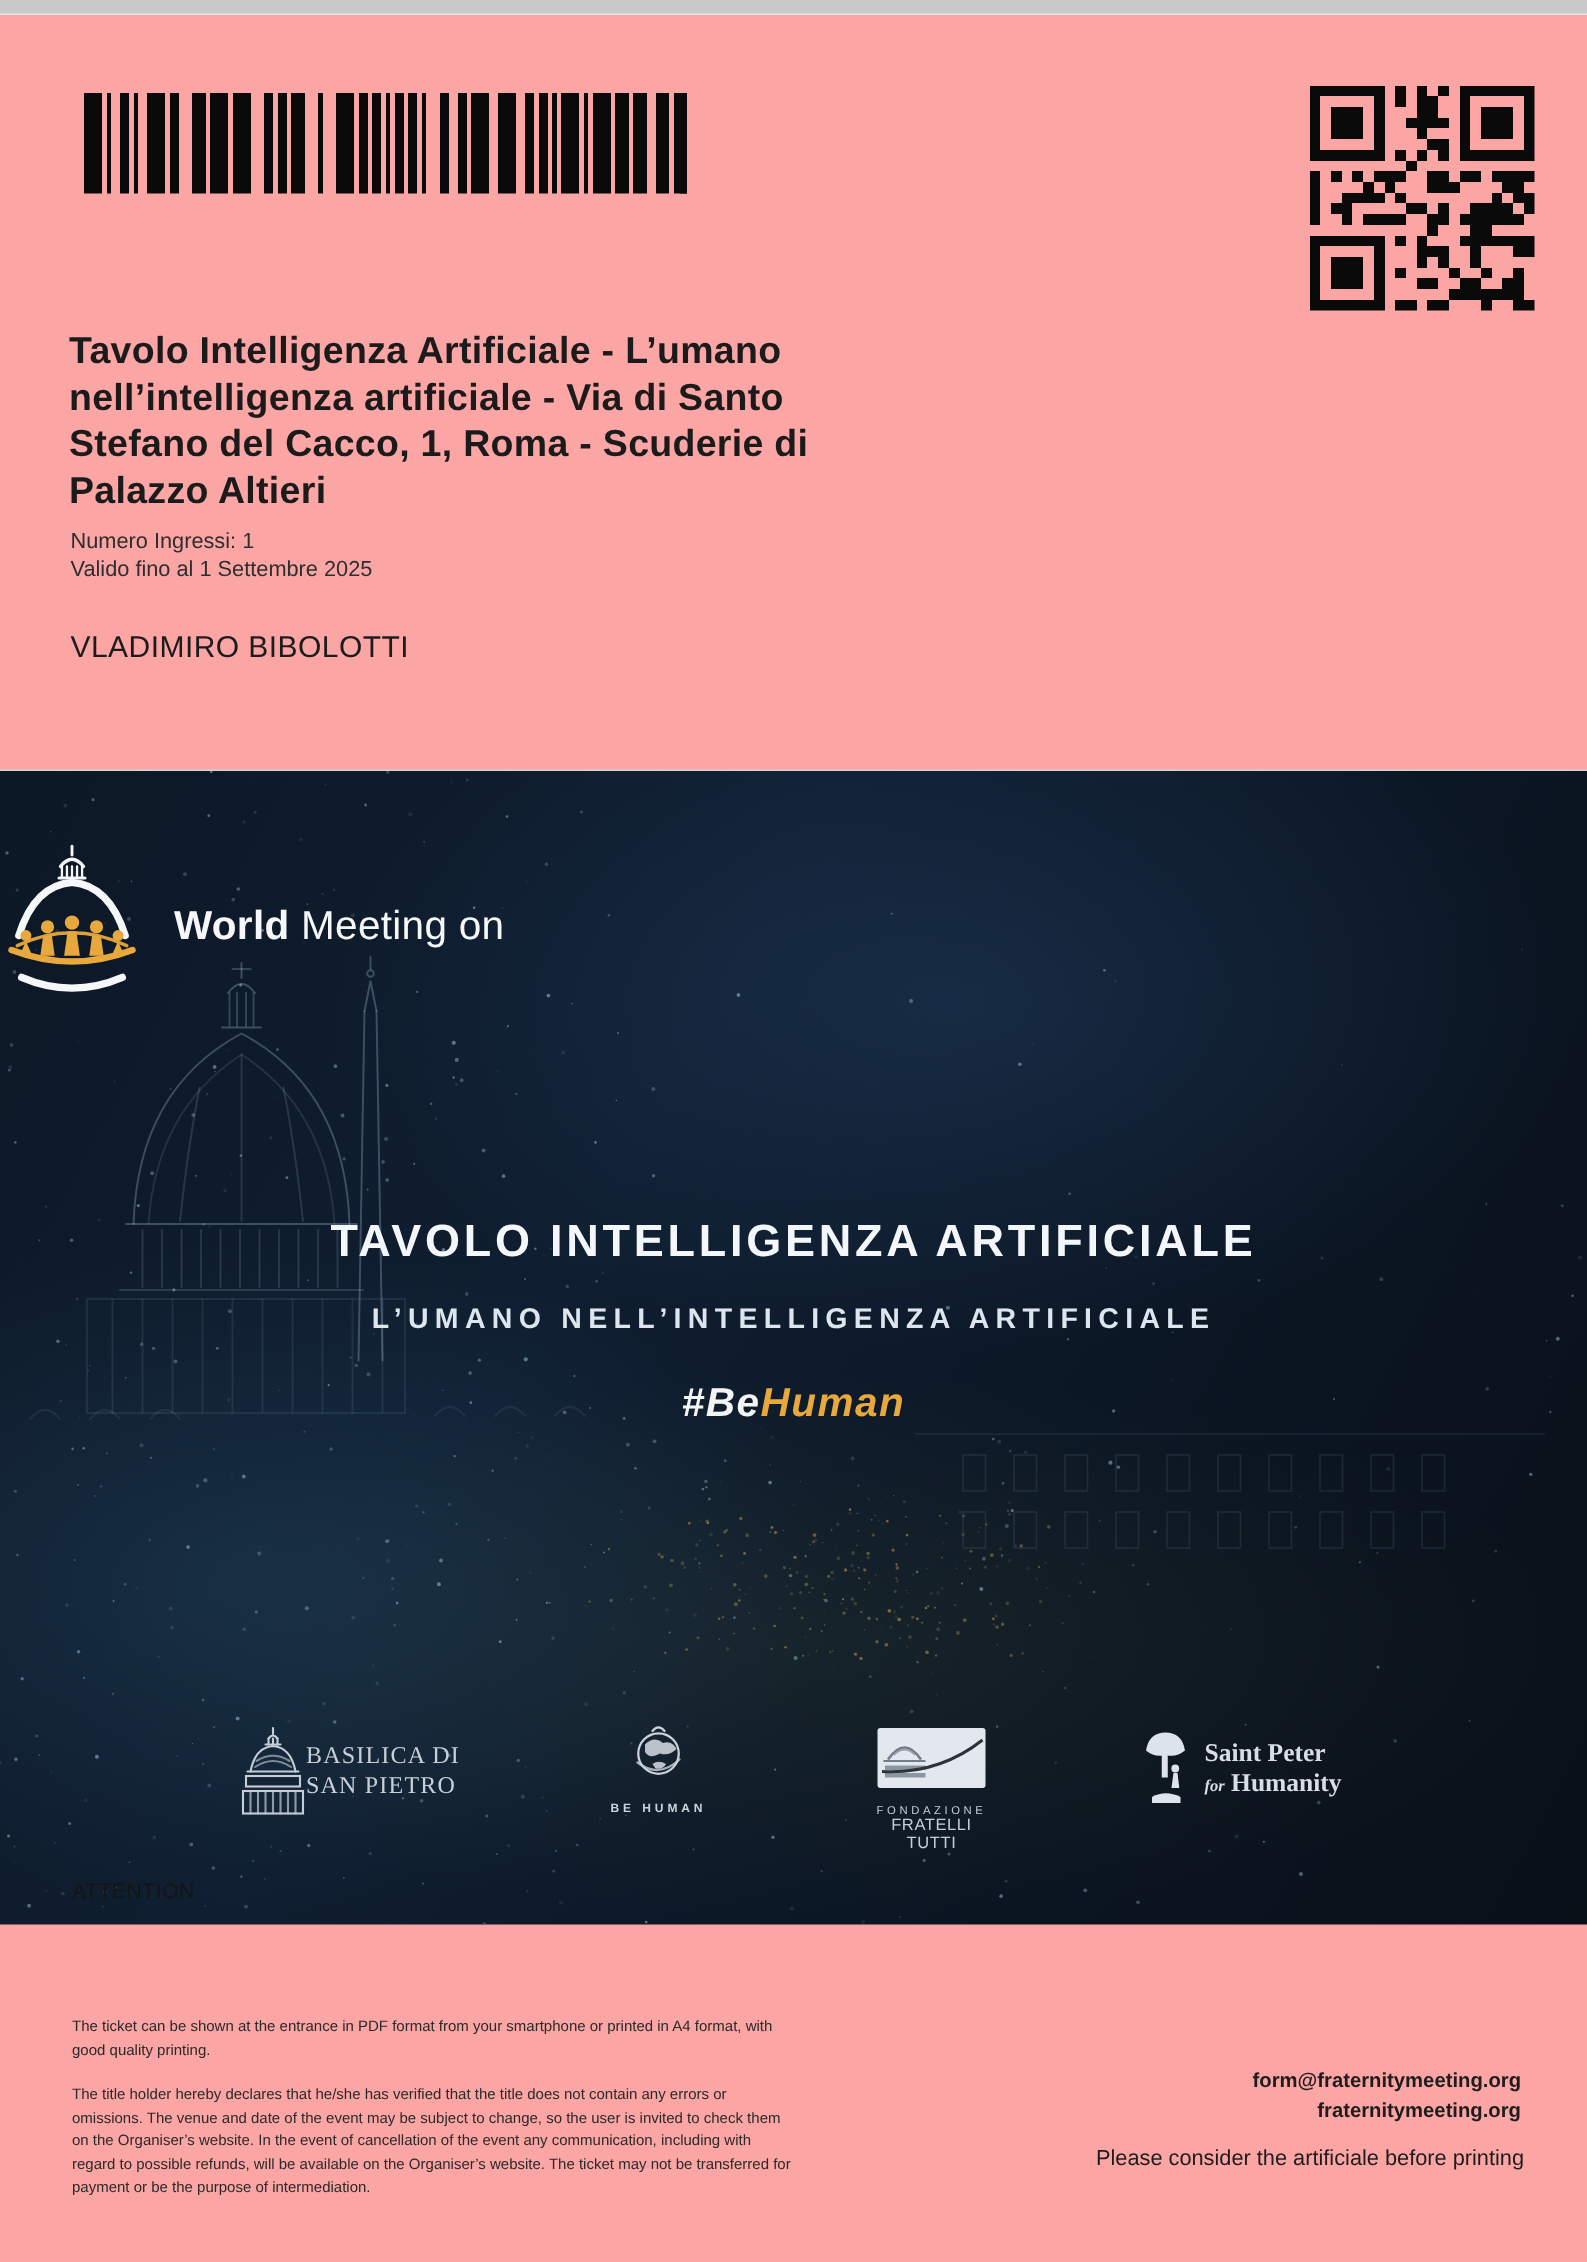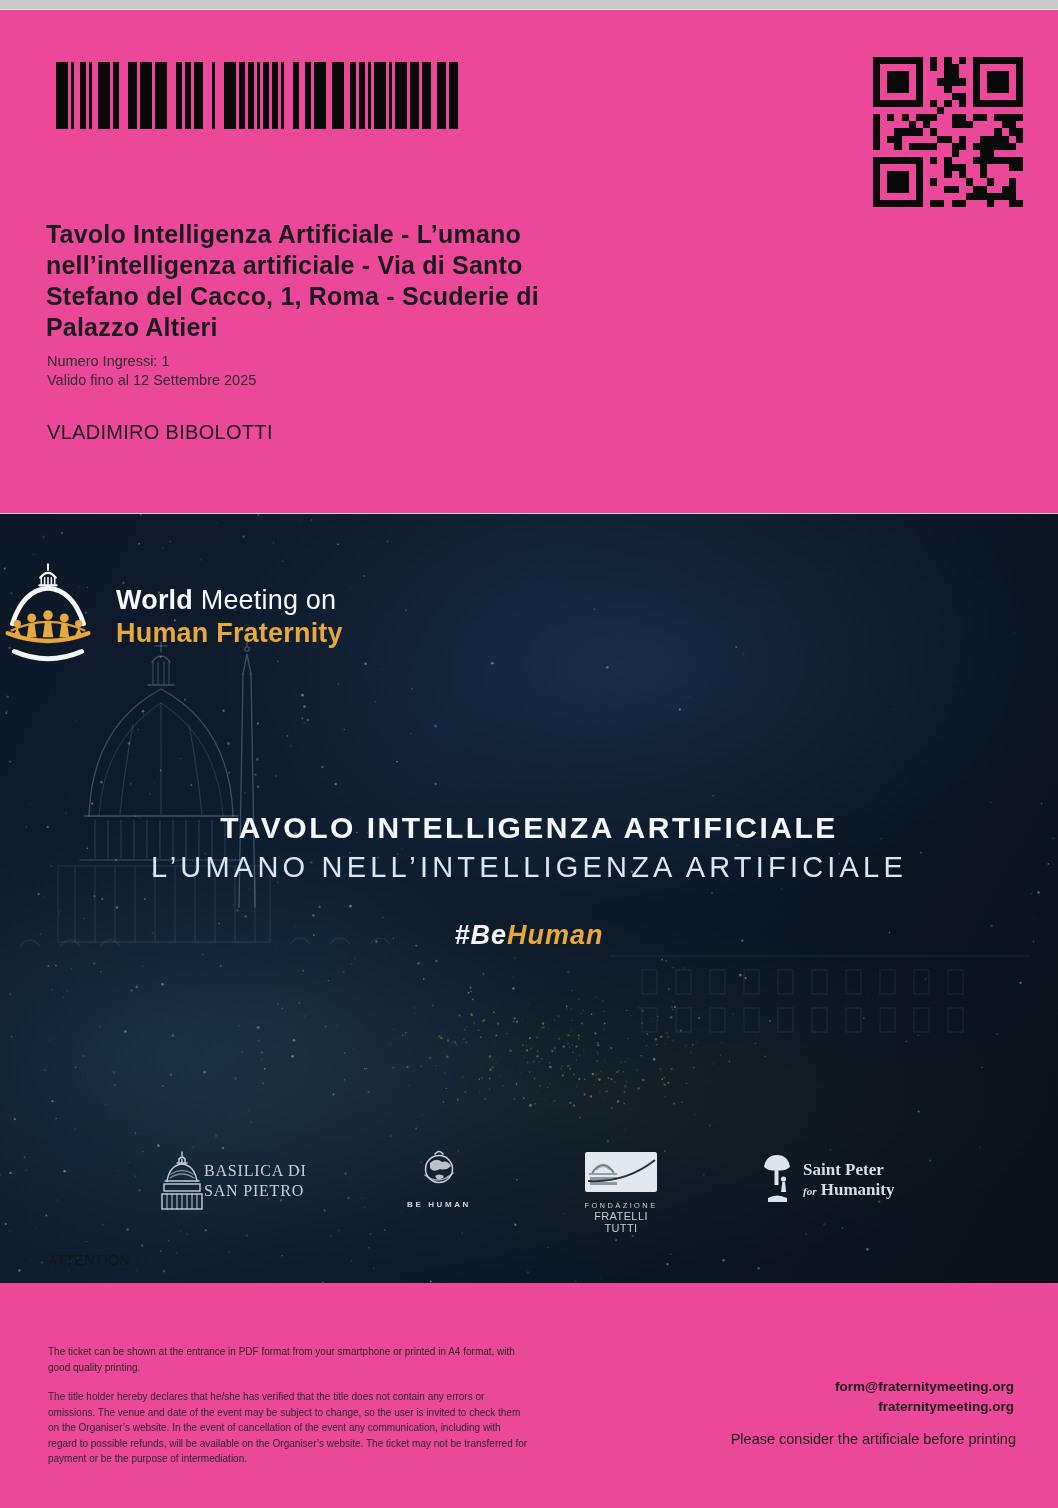--- a/index.html
+++ b/index.html
@@ -1,17 +1,17 @@
 <!DOCTYPE html>
 <html><head>
 <meta charset="utf-8">
 <style>
   html,body{margin:0;padding:0;}
   body{width:1058px;height:1508px;background:#fff;font-family:"Liberation Sans",sans-serif;}
-  .page{position:relative;width:1058px;height:1508px;overflow:hidden;background:#ec4899;}
+  .page{position:relative;width:1058px;height:1508px;overflow:hidden;background:#fca5a5;}
   .top-strip{position:absolute;left:0;top:0;width:1058px;height:9px;background:#c9c9c9;border-bottom:1px solid #e4e4e4;}
 
   
   #barcode-svg{position:absolute;left:56px;top:62px;}
   #qr-svg{position:absolute;left:873px;top:57px;}
 
   
   .title{position:absolute;left:46px;top:219px;font-size:25px;font-weight:700;color:#1b1b1b;line-height:31px;letter-spacing:0.2px;white-space:nowrap;}
   .meta{position:absolute;left:47px;top:352px;font-size:14.5px;color:#2e2e2e;line-height:19px;}
   .holder{position:absolute;left:47px;top:421px;font-size:20px;color:#1c1c1c;letter-spacing:0.3px;}
@@ -25,21 +25,21 @@
       linear-gradient(118deg, #0d1826 0%, #0f1e30 38%, #0b1522 72%, #091018 100%);}
   #particles-svg{position:absolute;left:0;top:0;}
 
   .brand{position:absolute;left:0;top:46px;width:100%;display:flex;justify-content:flex-start;align-items:center;gap:20px;}
   .brand-text{line-height:1.22;font-size:27px;letter-spacing:0.2px;}
   .brand-line1{color:#f5f7fa;font-weight:300;}
   .brand-line1 .b{font-weight:700;}
   .brand-line2{color:#e7a83d;font-weight:700;}
 
   .event-title1{position:absolute;left:0;top:297px;width:100%;text-align:center;color:#f3f6fa;font-size:30px;font-weight:700;letter-spacing:2.5px;}
-  .event-title2{position:absolute;left:0;top:337px;width:100%;text-align:center;color:#dde5ee;font-size:29px;font-weight:400;letter-spacing:4.2px;}
+  .event-title2{position:absolute;left:0;top:355px;width:100%;text-align:center;color:#dde5ee;font-size:19px;font-weight:700;letter-spacing:4.2px;}
   .hashtag{position:absolute;left:0;top:406px;width:100%;text-align:center;font-size:27px;font-weight:700;font-style:italic;letter-spacing:1px;}
   .hashtag .be{color:#f2f4f6;}
   .hashtag .human{color:#e7a83d;}
 
   .partner{position:absolute;color:#c6cdd7;}
   .p-row{display:flex;align-items:center;}
   .serif{font-family:"Liberation Serif",serif;}
   #p1{left:160px;top:636px;}
   #p1 .p-text{font-size:16px;line-height:20px;letter-spacing:0.8px;color:#c9cfd8;}
   #p2{left:398px;top:634px;width:82px;text-align:center;}
@@ -330,21 +330,21 @@
 
   <div class="title">
     <div>Tavolo Intelligenza Artificiale - L’umano</div>
     <div>nell’intelligenza artificiale - Via di Santo</div>
     <div>Stefano del Cacco, 1, Roma - Scuderie di</div>
     <div>Palazzo Altieri</div>
   </div>
 
   <div class="meta">
     <div>Numero Ingressi: 1</div>
-    <div>Valido fino al 12 Settembre 2025</div>
+    <div>Valido fino al 1 Settembre 2025</div>
   </div>
 
   <div class="holder">VLADIMIRO BIBOLOTTI</div>
 
   <div class="banner">
     <svg id="particles-svg" width="1058" height="769" viewBox="0 0 1058 769">
       <g stroke="rgba(168,200,230,0.30)" fill="none" stroke-width="1.3" stroke-linecap="round">
         <line x1="161" y1="128" x2="161" y2="138"></line>
         <line x1="155" y1="132" x2="167" y2="132" opacity="0.8"></line>
         <path d="M 152 148 Q 161 136 170 148"></path>
@@ -1116,21 +1116,20 @@
           <circle cx="50" cy="57" r="5"></circle>
             <path d="M 44.5 80 L 47 63 L 53 63 L 55.5 80 Z"></path>
           <circle cx="67" cy="60" r="4.6"></circle>
             <path d="M 62 80 L 64 66 L 70 66 L 72 80 Z"></path>
           <circle cx="82" cy="66" r="3.8"></circle>
             <path d="M 77.5 80 L 82 70 L 86.5 80 Z"></path>
         </g>
       </svg>
       <div class="brand-text">
         <div class="brand-line1"><span class="b">World</span><span> Meeting on</span></div>
-        <div class="brand-line2">Human Fraternity</div>
       </div>
     </div>
 
     <div class="event-title1">TAVOLO INTELLIGENZA ARTIFICIALE</div>
     <div class="event-title2">L’UMANO NELL’INTELLIGENZA ARTIFICIALE</div>
     <div class="hashtag"><span class="be">#Be</span><span class="human">Human</span></div>
 
     <div id="p1" class="partner p-row">
       <svg width="44" height="62" viewBox="0 0 44 62">
         <g fill="none" stroke="#c6cdd7" stroke-width="1.4" stroke-linecap="round">

